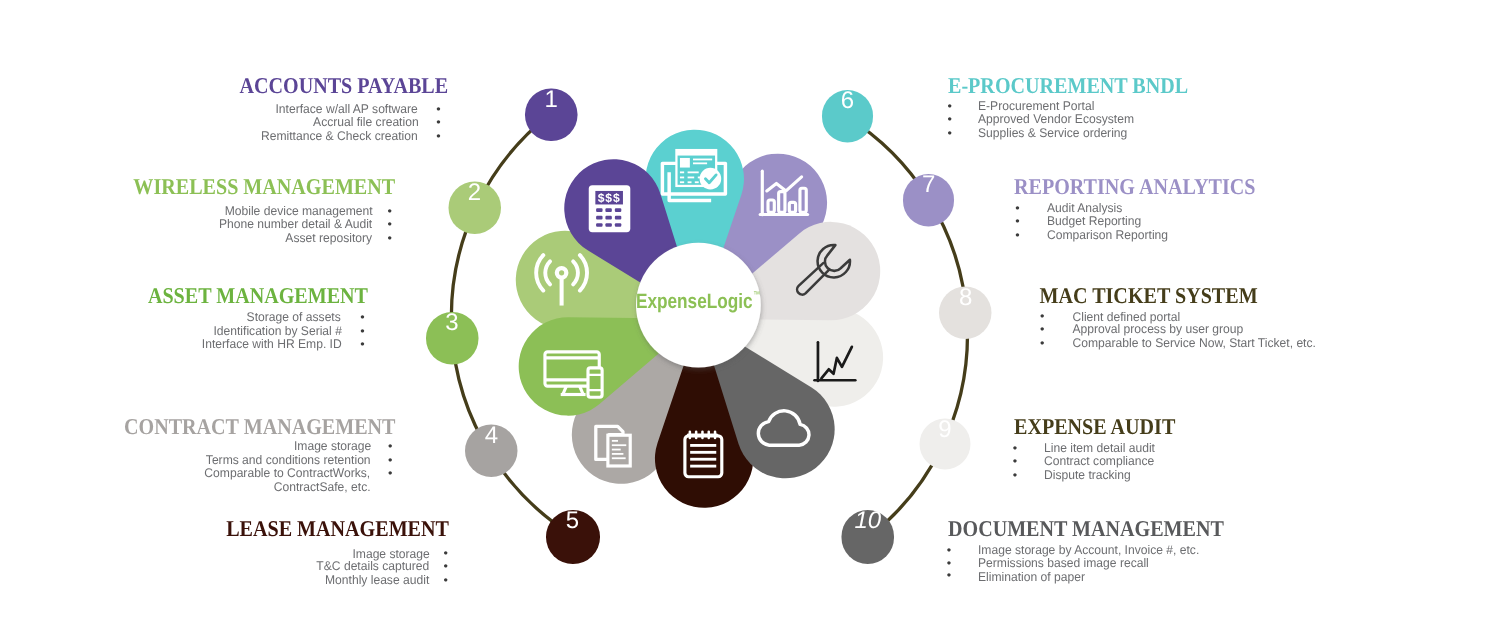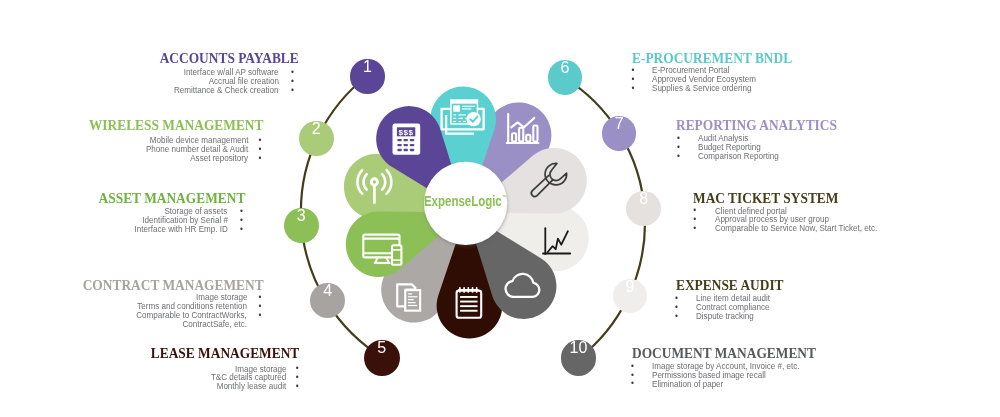--- a/index.html
+++ b/index.html
@@ -200,21 +200,21 @@
       </div>
   <div class="badge" style="left: 601.7px; top: 115.9px; width: 34.8px; height: 34.8px; background: rgb(155, 144, 198);">
         <span>7</span>
       </div>
   <div class="badge" style="left: 626.3px; top: 190.7px; width: 35px; height: 35px; background: rgb(228, 225, 222);">
         <span>8</span>
       </div>
   <div class="badge" style="left: 612.6px; top: 278.6px; width: 34.6px; height: 34.6px; background: rgb(239, 238, 236);">
         <span>9</span>
       </div>
-  <div class="badge" style="left: 560.6px; top: 340px; width: 35.8px; height: 35.8px; background: rgb(102, 102, 102);">
+  <div class="badge" style="left: 560.6px; top: 340px; width: 35.8px; height: 35.8px; background: rgb(102, 102, 102); font-style: italic;">
         <span>10</span>
       </div>
 </div>
 <div id="logo">
       <span class="inner"><span class="lt">ExpenseLogic</span><span class="tm">™</span></span>
     </div>
 <div>
   <div class="blk">
     <div class="hd hdR" style="top: 50.8px; color: rgb(91, 69, 150); right: 701px;">ACCOUNTS PAYABLE</div>
     <div class="bl blR" style="top: 68.2px; right: 721.2px;">Interface w/all AP software</div>

